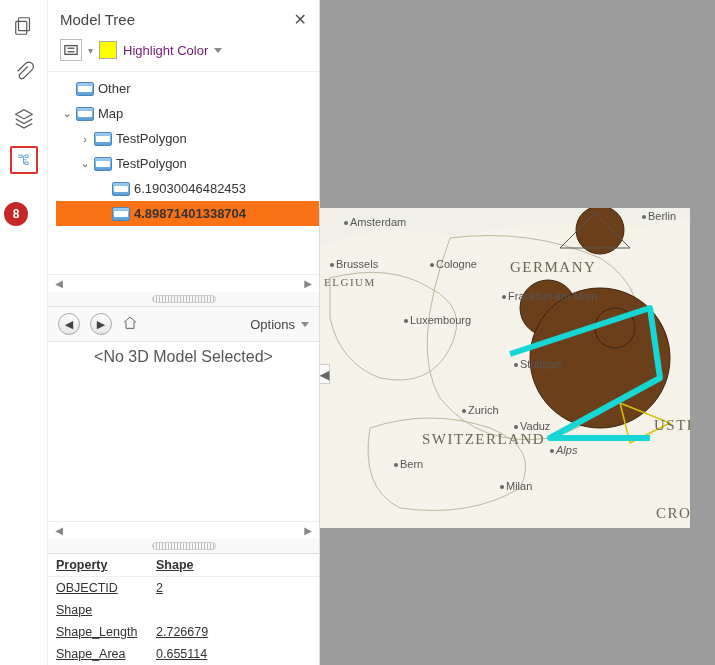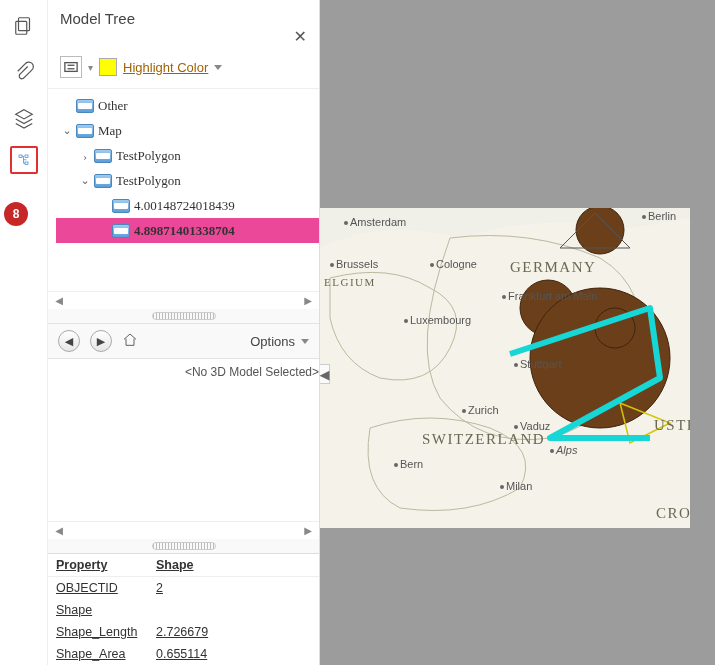--- a/index.html
+++ b/index.html
@@ -5,47 +5,47 @@
     * { box-sizing: border-box; margin: 0; padding: 0; }
     body { font-family: "Segoe UI", Arial, sans-serif; font-size: 13px; color: #333; background: #fff; width: 715px; height: 665px; overflow: hidden; position: relative; }
     .root { display: flex; width: 100%; height: 100%; }
     .icon-rail { width: 48px; background: #fff; border-right: 1px solid #eee; display: flex; flex-direction: column; align-items: center; padding-top: 12px; gap: 18px; position: relative; }
     .rail-icon { width: 28px; height: 28px; display: flex; align-items: center; justify-content: center; color: #666; cursor: pointer; }
     .rail-icon svg { width: 22px; height: 22px; stroke: #555; fill: none; stroke-width: 1.3; }
     .rail-active { border: 2px solid #e03030; border-radius: 2px; background: #fff; padding: 6px; margin-top: -4px; }
     .rail-active svg { stroke: #2b7bd0; }
     .badge { position: absolute; left: 4px; top: 202px; width: 24px; height: 24px; background: #c62828; color: #fff; border-radius: 50%; display: flex; align-items: center; justify-content: center; font-size: 12px; font-weight: 600; }
     .panel { width: 272px; border-right: 1px solid #ddd; display: flex; flex-direction: column; background: #fff; }
-    .panel-header { display: flex; align-items: flex-start; padding: 10px 12px 6px 12px; font-size: 15px; color: #444; flex-direction: column; }
+    .panel-header { display: flex; align-items: center; padding: 10px 12px 6px 12px; font-size: 15px; color: #444; }
     .panel-header .close { margin-left: auto; cursor: pointer; font-size: 16px; color: #555; }
     .hl-row { display: flex; align-items: center; gap: 6px; padding: 4px 12px 10px 12px; border-bottom: 1px solid #eee; }
     .btn-icon { width: 22px; height: 22px; border: 1px solid #bbb; display: flex; align-items: center; justify-content: center; cursor: pointer; background: #fff; }
     .btn-icon svg { width: 14px; height: 14px; stroke: #555; fill: none; stroke-width: 1.5; }
     .swatch { width: 18px; height: 18px; border: 1px solid #aaa; background: #ffff00; }
-    .hl-text { font-size: 13px; color: #a16207; text-decoration: underline; }
+    .hl-text { font-size: 13px; color: #701a75; }
     .dd-caret { width: 0; height: 0; border-left: 4px solid transparent; border-right: 4px solid transparent; border-top: 5px solid #888; }
     .tree { flex: 0 0 auto; height: 202px; overflow: hidden; position: relative; padding: 4px 0 0 8px; }
     .tree-inner { height: 100%; overflow-y: scroll; }
-    .tree-row { display: flex; align-items: center; height: 25px; padding-left: 4px; white-space: nowrap; font-size: 13px; color: #333; font-family: Liberation Serif, serif; }
-    .tree-row.sel { background: #ec4899; font-weight: 700; }
+    .tree-row { display: flex; align-items: center; height: 25px; padding-left: 4px; white-space: nowrap; font-size: 13px; color: #333; }
+    .tree-row.sel { background: #f97316; font-weight: 700; }
     .twisty { width: 14px; text-align: center; color: #666; cursor: pointer; font-size: 11px; user-select: none; }
     .twisty.blank { visibility: hidden; }
     .node-icn { width: 18px; height: 14px; margin: 0 4px 0 2px; background: linear-gradient(#9ecbf0,#5a9ed8); border: 1px solid #4a87bd; border-radius: 2px; position: relative; flex-shrink: 0; }
     .node-icn::after { content: ""; position: absolute; left: 1px; right: 1px; top: 3px; bottom: 3px; background: #fff; border-radius: 1px; }
     .indent { display: inline-block; }
     .hscroll { height: 18px; border-top: 1px solid #eee; display: flex; align-items: center; padding: 0 4px; }
     .hscroll .arrow { width: 14px; text-align: center; color: #888; font-size: 10px; }
     .splitter-h { height: 14px; background: #f9f9f9; display: flex; justify-content: center; align-items: center; }
     .grip { width: 64px; height: 8px; border: 1px solid #ccc; border-radius: 4px; background: repeating-linear-gradient(90deg,#bbb 0 1px,transparent 1px 3px); }
     .nav-row { display: flex; align-items: center; gap: 10px; padding: 6px 10px; border-top: 1px solid #e3e3e3; border-bottom: 1px solid #e3e3e3; background: #f9f9f9; }
     .nav-btn { width: 22px; height: 22px; border-radius: 50%; border: 1px solid #aaa; background: linear-gradient(#fff,#e6e6e6); display: flex; align-items: center; justify-content: center; cursor: pointer; font-size: 11px; color: #444; }
     .home-icn svg { width: 16px; height: 16px; stroke: #555; fill: none; stroke-width: 1.4; }
     .options { margin-left: auto; display: flex; align-items: center; gap: 6px; font-size: 13px; color: #444; cursor: pointer; }
     .model-view { flex: 1; min-height: 100px; display: flex; flex-direction: column; }
-    .no-model { text-align: right; color: #555; font-size: 12px; padding: 6px 0; }
+    .no-model { text-align: center; color: #555; font-size: 16px; padding: 6px 0; }
     .props { border-top: 1px solid #ddd; text-decoration: underline; }
     .props-head, .props-row { display: flex; padding: 4px 8px; font-size: 12.5px; }
     .props-head { font-weight: 600; border-bottom: 1px solid #eee; }
     .pcol1 { width: 100px; }
     .pcol2 { flex: 1; }
     .canvas { flex: 1; position: relative; background: #9c9c9c; overflow: hidden; }
     .map-svg { position: absolute; left: 0; top: 208px; width: 370px; height: 320px; }
     .vert-collapse { position: absolute; left: 320px; top: 364px; width: 10px; height: 20px; color: #666; display: flex; align-items: center; justify-content: center; background: #fafafa; border: 1px solid #ccc; border-left: none; }
     .tree-inner::-webkit-scrollbar { width: 16px; }
     .tree-inner::-webkit-scrollbar-track { background: #f0f0f0; }
@@ -129,21 +129,21 @@
           <div class="tree-row">
             <span class="indent" style="width: 18px;"></span>
             <span class="twisty">⌄</span>
             <span class="node-icn"></span>
             <span>TestPolygon</span>
           </div>
           <div class="tree-row">
             <span class="indent" style="width: 36px;"></span>
             <span class="twisty blank">›</span>
             <span class="node-icn"></span>
-            <span>4.00148724018439</span>
+            <span>6.19030046482453</span>
           </div>
           <div class="tree-row sel">
             <span class="indent" style="width: 36px;"></span>
             <span class="twisty blank">›</span>
             <span class="node-icn"></span>
             <span>4.89871401338704</span>
           </div>
         </div>
     </div>
     <div class="hscroll">

